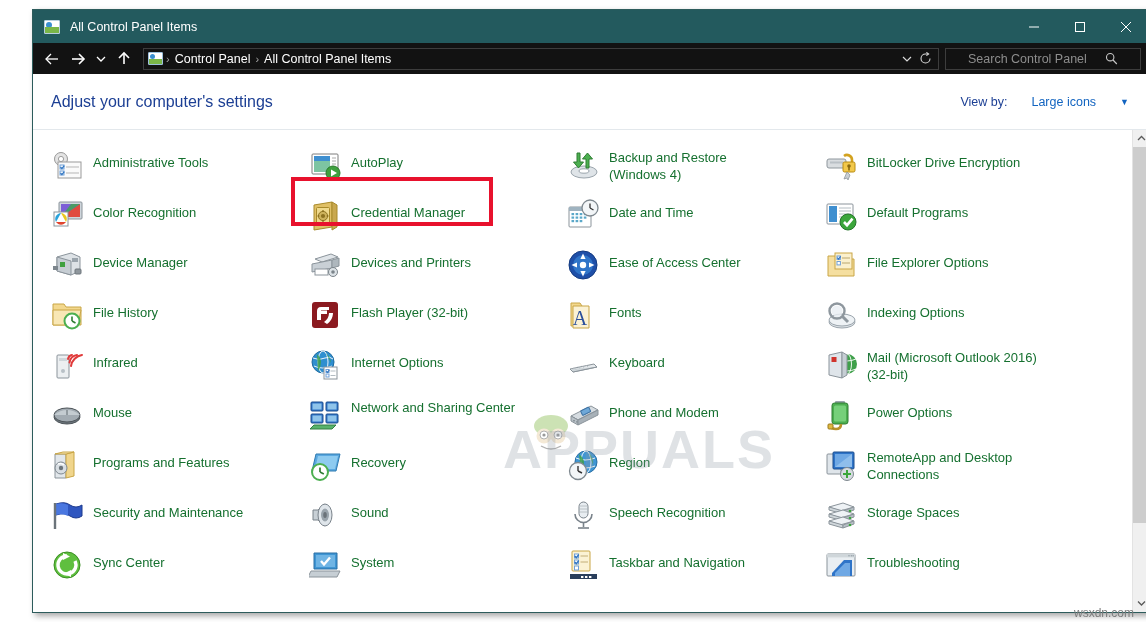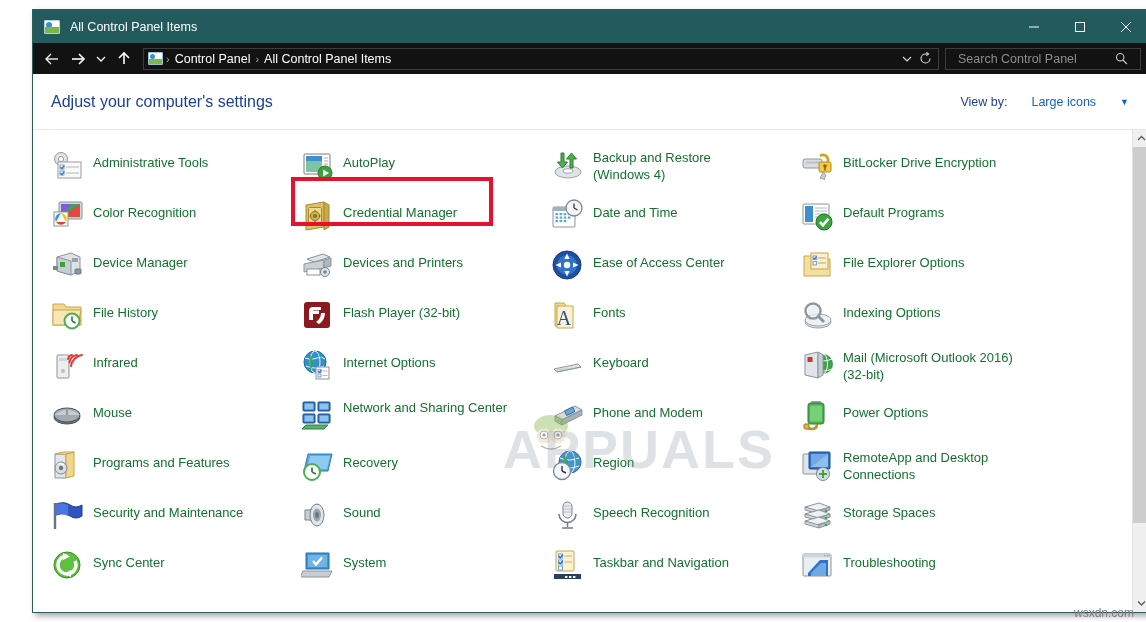--- a/index.html
+++ b/index.html
@@ -157,21 +157,21 @@
     flex: 0 0 auto;
   }
   .addr-right .nav-btn { color: #d8d8d8; width: 18px; height: 20px; }
 
   .searchbox {
     width: 196px;
     height: 22px;
     border: 1px solid #3d3d3d;
     display: flex;
     align-items: center;
-    padding: 0 12px;
+    padding: 0 22px;
     flex: 0 0 auto;
   }
   .search-placeholder {
     color: #8d8d8d;
     font-size: 12.5px;
     flex: 1 1 auto;
     white-space: nowrap;
   }
   .search-icon { color: #c9c9c9; display: flex; }
 
@@ -222,21 +222,21 @@
   .grid {
     flex: 1 1 auto;
     position: relative;
     padding: 16px 0 0 18px;
     overflow: hidden;
   }
   .grid-inner {
     display: grid;
     grid-template-columns: repeat(4, 250px);
     grid-auto-rows: 50px;
-    column-gap: 0;
+    column-gap: 8px;
   }
 
   .cp-item {
     display: flex;
     align-items: flex-start;
     gap: 9px;
     padding-top: 3px;
     position: relative;
   }
   .cp-icon {

